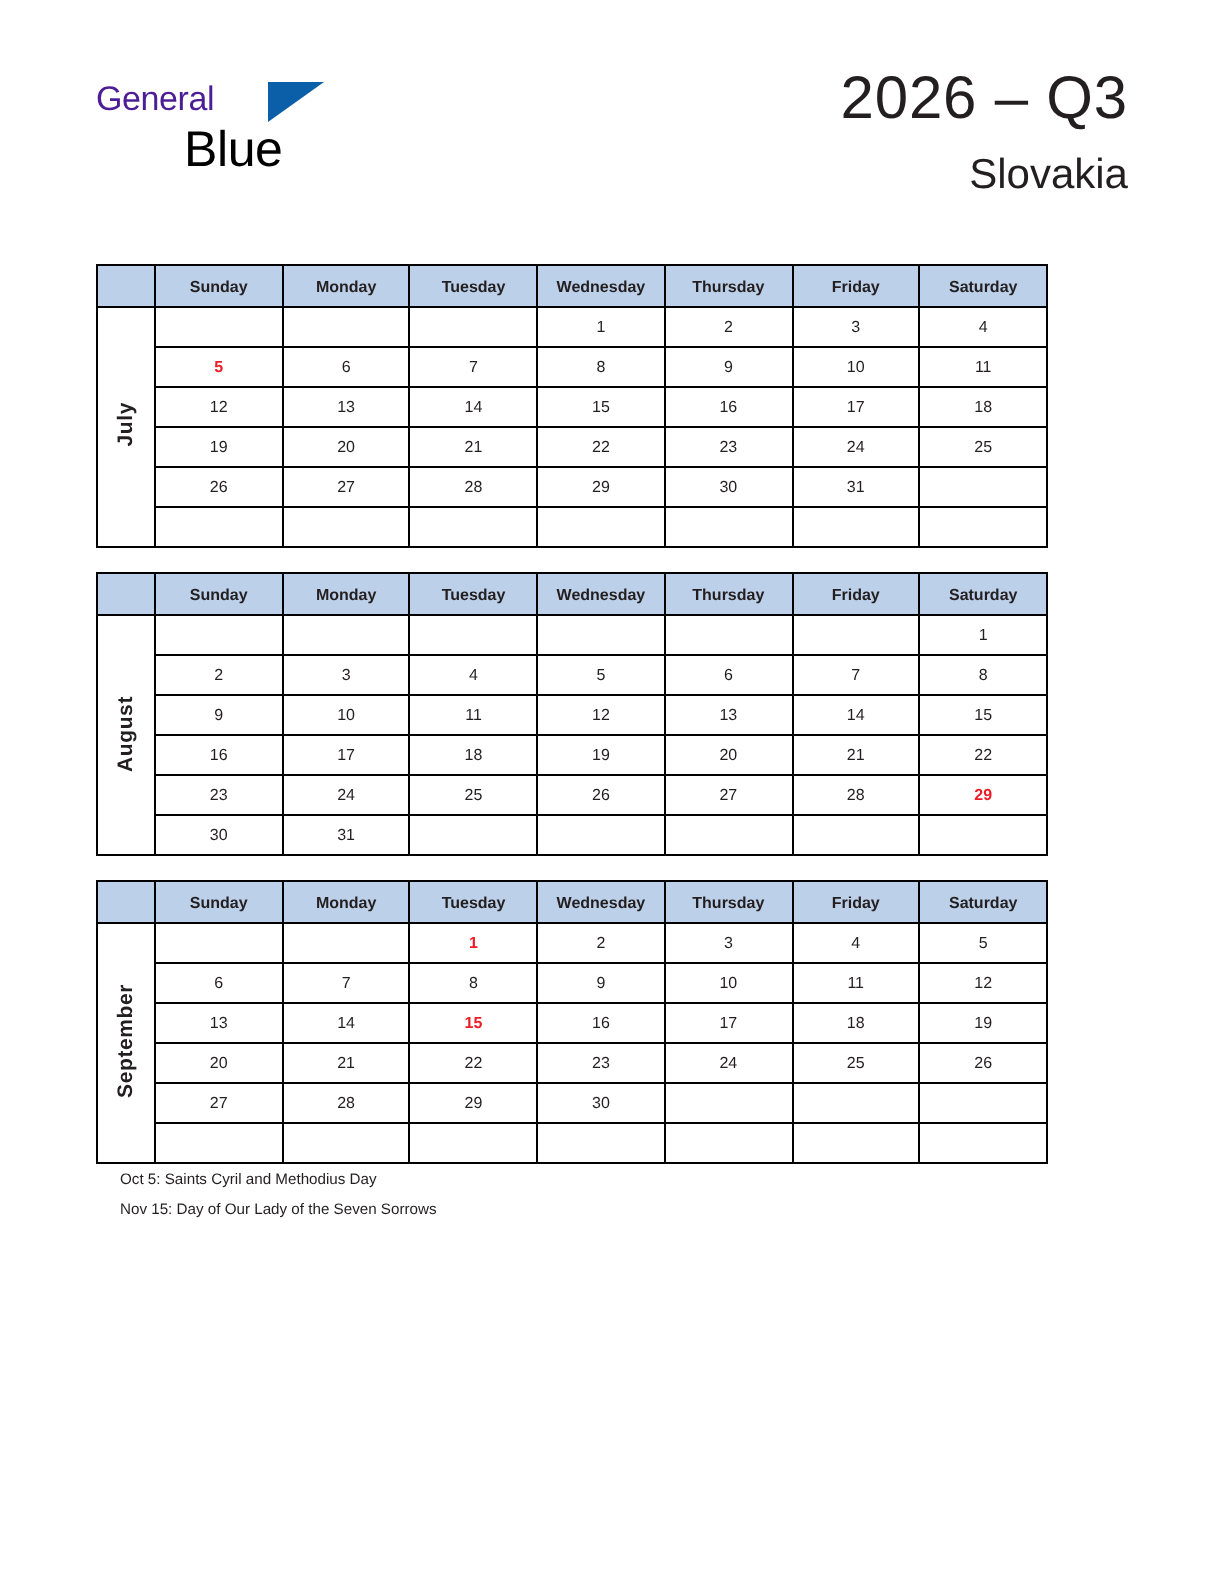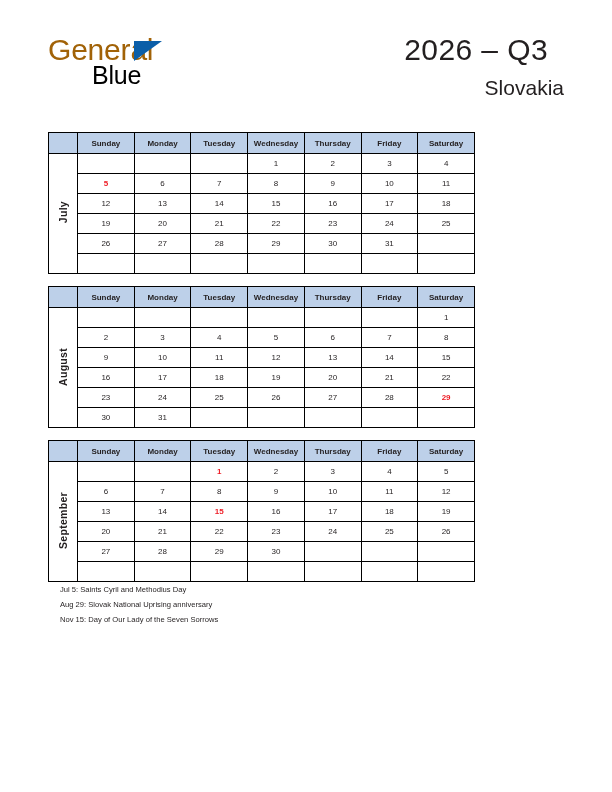--- a/index.html
+++ b/index.html
@@ -30,23 +30,23 @@
     position: absolute;
     left: 48px;
     top: 36px;
     width: 240px;
     height: 56px;
   }
   .logo-general {
     position: absolute;
     left: 0;
     top: 0;
-    font-size: 30px;
+    font-size: 17px;
     letter-spacing: -0.2px;
-    color: #a16207;
+    color: #4c1d95;
     font-family: "Liberation Sans", sans-serif;
     line-height: 28px;
   }
   .logo-tri {
     position: absolute;
     left: 86px;
     top: 5px;
     width: 0;
     height: 0;
     border-left: 28px solid #0b5ea8;
@@ -57,21 +57,21 @@
     left: 44px;
     top: 25px;
     font-size: 25px;
     color: #000000;
     line-height: 28px;
     letter-spacing: -0.2px;
   }
 
   .title-year {
     position: absolute;
-    right: 64px;
+    right: 48px;
     top: 33px;
     font-size: 30px;
     color: #231f20;
     text-align: right;
     letter-spacing: 0.4px;
     white-space: nowrap;
   }
   .title-country {
     position: absolute;
     right: 48px;
@@ -87,21 +87,21 @@
     position: absolute;
     left: 48px;
     width: 516px;
   }
   #month-0 { top: 132px; }
   #month-1 { top: 286px; }
   #month-2 { top: 440px; }
 
   table.cal {
     border-collapse: collapse;
-    width: 427px;
+    width: 476px;
     table-layout: fixed;
     border: 1px solid #000000;
   }
   table.cal td, table.cal th {
     border: 1px solid #000000;
     height: 19px;
     padding: 0;
     font-size: 8px;
     text-align: center;
     vertical-align: middle;
@@ -379,16 +379,15 @@
           <td class="day empty"></td>
           <td class="day empty"></td>
           <td class="day empty"></td>
           <td class="day empty"></td>
         </tr>
       </tbody>
     </table>
   </div>
 
 <div class="notes">
-    <div class="note-line">Jul 5: Saints Cyril and Methodius Day</div>
-    <div class="note-line">Aug 29: Slovak National Uprising anniversary</div>
+    <div class="note-line">Oct 5: Saints Cyril and Methodius Day</div>
     <div class="note-line">Nov 15: Day of Our Lady of the Seven Sorrows</div>
   </div>
 
 </body></html>

